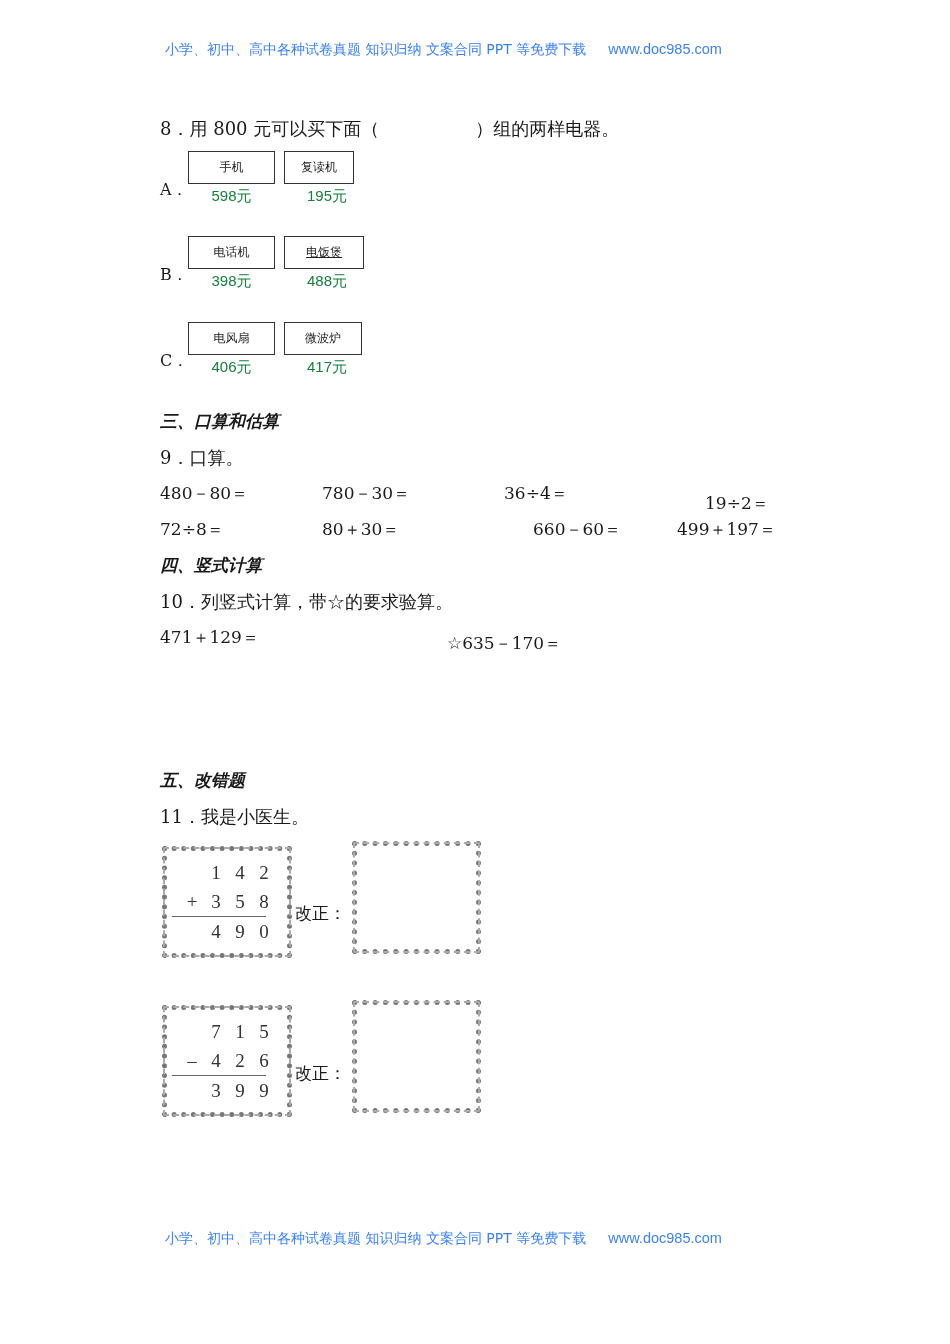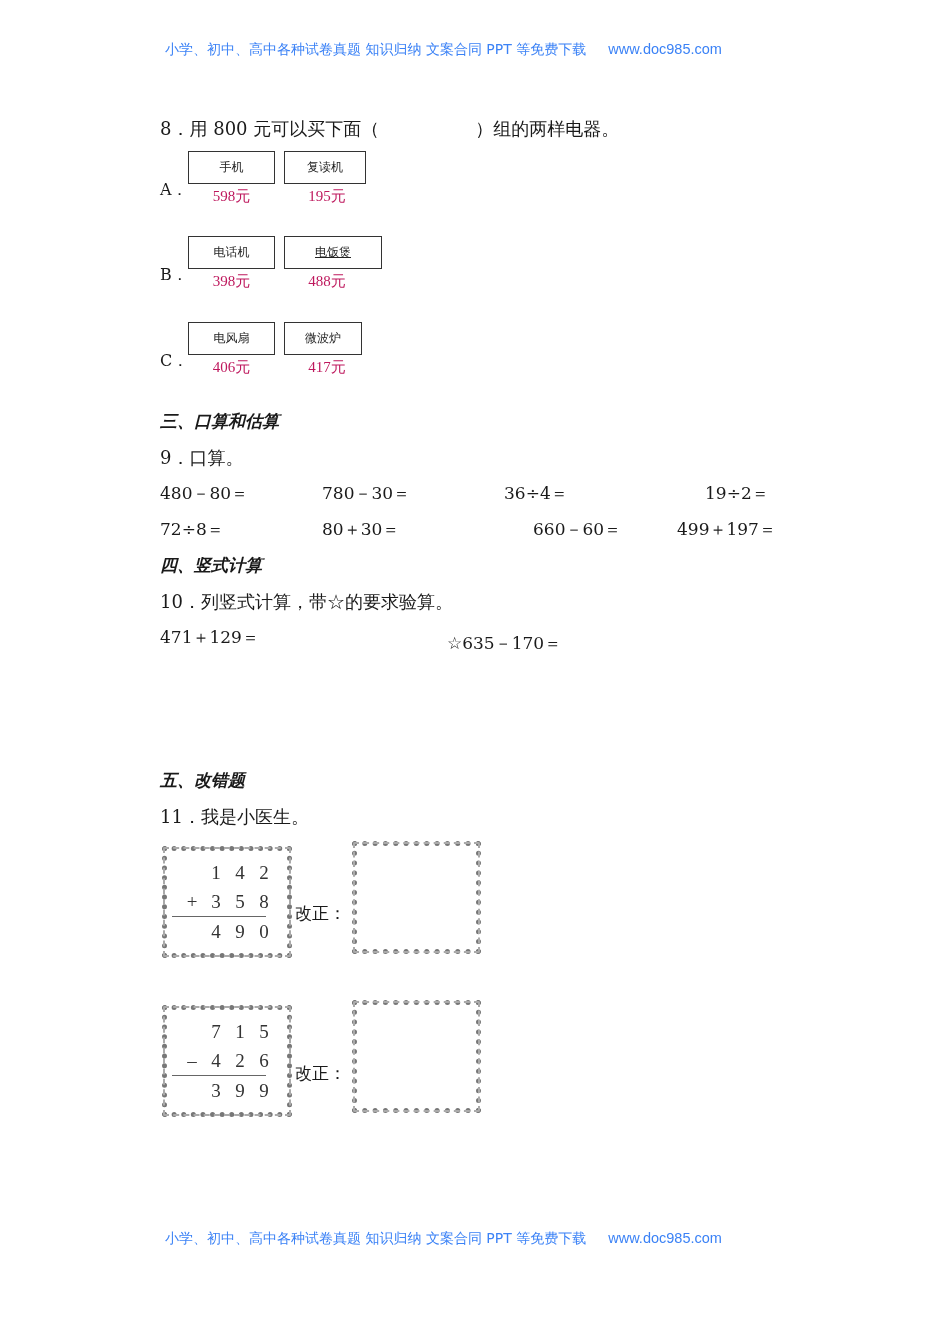--- a/index.html
+++ b/index.html
@@ -24,23 +24,23 @@
       position: absolute;
       border: 1.5px solid #333;
       height: 33px;
       display: flex; align-items: center; justify-content: center;
       font-family: "DejaVu Sans", "Liberation Sans", sans-serif;
       font-size: 12px;
       color: #222;
     }
     .price {
       position: absolute;
-      font-family: Liberation Serif, serif;
+      font-family: Liberation Sans, sans-serif;
       font-size: 15px;
-      color: #be185d;
+      color: #15803d;
       text-align: center;
     }
     .calc { font-size: 17px; }
     .frame {
       position: absolute;
       border: 5px dotted #777;
       outline: 2px dashed #aaa;
       outline-offset: -3px;
       border-radius: 3px;
     }
@@ -61,43 +61,43 @@
 <div class="abs hdr" style="left:165px; top:41px;">
   <span>小学、初中、高中各种试卷真题  知识归纳  文案合同  PPT 等免费下载</span><span class="url">www.doc985.com</span>
 </div>
 
 <div class="abs q" style="left:160px; top:117px;">
   <span>8．用 800 元可以买下面（</span><span style="display:inline-block; width:96px;"></span><span>）组的两样电器。</span>
 </div>
 
 <div class="abs opt-letter" style="left:160px; top:180px;">A．</div>
 <div class="item-box" style="left:188px; top:151px; width:87px;">手机</div>
-<div class="item-box" style="left:284px; top:151px; width:82px;">复读机</div>
+<div class="item-box" style="left:284px; top:151px; width:70px;">复读机</div>
 <div class="price" style="left:188px; top:187px; width:87px;">598元</div>
 <div class="price" style="left:284px; top:187px; width:86px;">195元</div>
 
 <div class="abs opt-letter" style="left:160px; top:265px;">B．</div>
 <div class="item-box" style="left:188px; top:236px; width:87px;">电话机</div>
-<div class="item-box" style="left:284px; top:236px; width:98px;text-decoration:underline;">电饭煲</div>
+<div class="item-box" style="left:284px; top:236px; width:80px;text-decoration:underline;">电饭煲</div>
 <div class="price" style="left:188px; top:272px; width:87px;">398元</div>
 <div class="price" style="left:284px; top:272px; width:86px;">488元</div>
 
 <div class="abs opt-letter" style="left:160px; top:351px;">C．</div>
 <div class="item-box" style="left:188px; top:322px; width:87px;">电风扇</div>
 <div class="item-box" style="left:284px; top:322px; width:78px;">微波炉</div>
 <div class="price" style="left:188px; top:358px; width:87px;">406元</div>
 <div class="price" style="left:284px; top:358px; width:86px;">417元</div>
 
 <div class="abs sec" style="left:160px; top:410px;">三、口算和估算</div>
 <div class="abs q" style="left:160px; top:446px;">9．口算。</div>
 
 <div class="abs calc" style="left:160px; top:482px;">480－80＝</div>
 <div class="abs calc" style="left:322px; top:482px;">780－30＝</div>
 <div class="abs calc" style="left:504px; top:482px;">36÷4＝</div>
-<div class="abs calc" style="left:705px; top:482px;">19÷2＝</div>
+<div class="abs calc" style="left:705px; top:492px;">19÷2＝</div>
 
 <div class="abs calc" style="left:160px; top:518px;">72÷8＝</div>
 <div class="abs calc" style="left:322px; top:518px;">80＋30＝</div>
 <div class="abs calc" style="left:533px; top:518px;">660－60＝</div>
 <div class="abs calc" style="left:677px; top:518px;">499＋197＝</div>
 
 <div class="abs sec" style="left:160px; top:554px;">四、竖式计算</div>
 <div class="abs q" style="left:160px; top:590px;">10．列竖式计算，带☆的要求验算。</div>
 <div class="abs calc" style="left:160px; top:626px;">471＋129＝</div>
 <div class="abs calc" style="left:447px; top:588px;margin-top:44px;">☆635－170＝</div>

